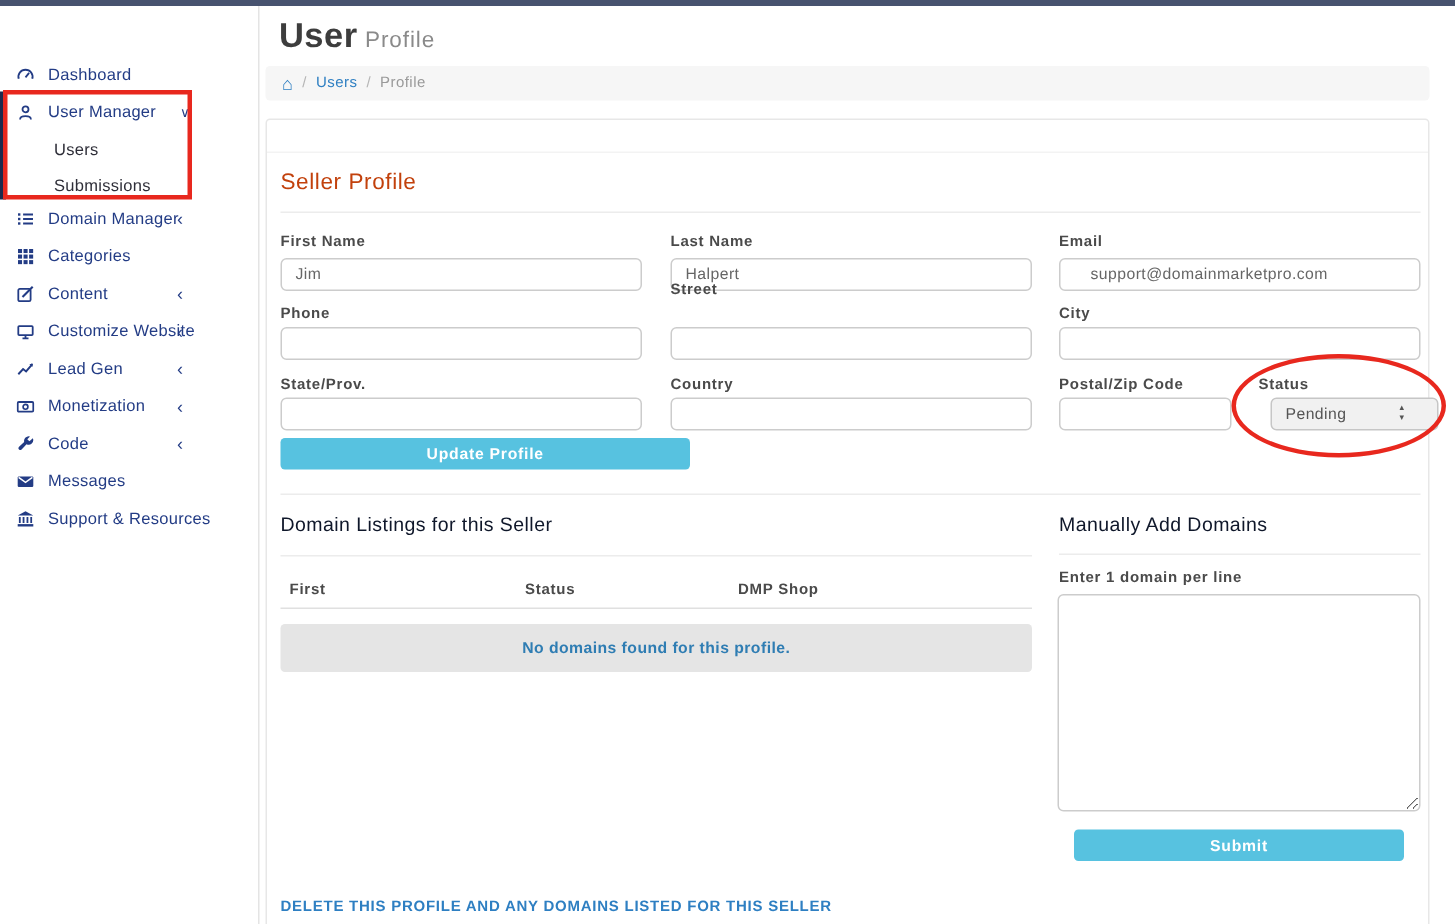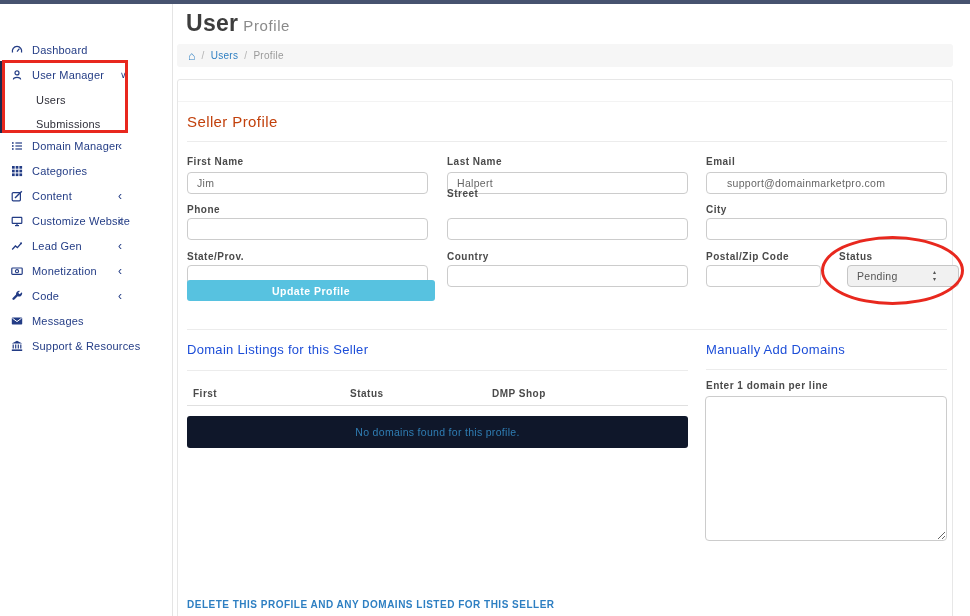--- a/index.html
+++ b/index.html
@@ -36,40 +36,40 @@
   .crumb-link { color: #2e7fc2; cursor: pointer; }
   .crumb-current { color: #9a9a9a; }
 
   
   .card { position: absolute; left: 177px; top: 79px; width: 776px; height: 545px; background: #fff;
     border: 1px solid #e7e7e7; border-radius: 3px; }
   .card-topline { position: absolute; left: 0; top: 21px; width: 774px; height: 1px; background: #f3f3f3; }
   .hr { position: absolute; height: 1px; background: #ececec; }
 
   .section-title { position: absolute; font-size: 15px; color: #c2410c; font-weight: 500; letter-spacing: .4px; }
-  .sub-title { position: absolute; font-size: 13px; color: #1d4ed8; font-weight: 500; letter-spacing: .3px; }
+  .sub-title { position: absolute; font-size: 13px; color: #0f172a; font-weight: 500; letter-spacing: .3px; }
 
   .flabel { position: absolute; font-size: 10px; font-weight: bold; color: #4a4a4a; letter-spacing: .5px; white-space: nowrap; }
   .finput { position: absolute; height: 22px; border: 1px solid #ccc; border-radius: 4px; background: #fff;
     font-family: inherit; font-size: 10.5px; color: #666; padding: 0 9px; letter-spacing: .3px; outline: none; }
   .w-col { width: 241px; }
 
   .status-select { position: absolute; left: 657px; top: 185px; width: 112px; height: 22px; border: 1px solid #c6c6c6;
     border-radius: 4px; background: #f1f1f1; font-family: inherit; font-size: 10.5px; color: #555; letter-spacing: .3px;
     padding: 0 18px 0 9px; appearance: none; -webkit-appearance: none; -moz-appearance: none; outline: none; cursor: pointer; margin-left: 12px; }
   .select-arrows { position: absolute; left: 755px; top: 189px; display: flex; flex-direction: column; align-items: center;
     font-size: 6px; line-height: 7px; color: #555; pointer-events: none; }
 
   .btn { position: absolute; background: #57c2e0; color: #fff; border: none; border-radius: 3px;
     font-family: inherit; font-size: 10.5px; font-weight: bold; letter-spacing: .5px; cursor: pointer;
     display: flex; align-items: center; justify-content: center; }
 
   .th { position: absolute; font-size: 10px; font-weight: bold; color: #4a4a4a; letter-spacing: .5px; }
-  .alert-info { position: absolute; left: 9px; top: 336px; width: 501px; height: 32px; background: #0f172a; border-radius: 3px;
-    display: flex; align-items: center; justify-content: center; font-size: 10.5px; color: #2f7db3; letter-spacing: .3px; }
+  .alert-info { position: absolute; left: 9px; top: 336px; width: 501px; height: 32px; background: #e5e5e5; border-radius: 3px;
+    display: flex; align-items: center; justify-content: center; font-size: 10.5px; color: #2f7db3; letter-spacing: .3px; font-weight: bold; }
 
   .add-textarea { position: absolute; left: 527px; top: 316px; width: 242px; height: 145px; border: 1px solid #ccc;
     border-radius: 4px; resize: vertical; font-family: inherit; font-size: 10.5px; color: #555; padding: 6px 8px; outline: none; }
 
   .delete-link { position: absolute; left: 9px; top: 519px; font-size: 10px; font-weight: bold; color: #2e7fc2;
     letter-spacing: .5px; cursor: pointer; text-decoration: none; white-space: nowrap; }
 </style>
 </head>
 <body>
 
@@ -262,33 +262,34 @@
   <label class="flabel" style="left:269px; top:171px">Country</label>
   <input class="finput w-col" style="left: 269px; top: 185px;" value="">
   <label class="flabel" style="left:528px; top:171px">Postal/Zip Code</label>
   <input class="finput" style="left: 528px; top: 185px; width: 115px;" value="">
   <label class="flabel" style="left:661px; top:171px">Status</label>
   <select class="status-select">
     <option>Pending</option>
   </select>
   <span class="select-arrows">▴<br>▾</span>
 
-  <button class="btn" style="left:9px; top:200px; width:248px; height:21px">Update Profile</button>
+  <button class="btn" style="left:9px; top:212px; width:273px; height:21px">Update Profile</button>
 
   <div class="hr" style="left:9px; top:249px; width:760px"></div>
 
   <div class="sub-title" style="left:9px; top:262px">Domain Listings for this Seller</div>
   <div class="hr" style="left:9px; top:290px; width:501px"></div>
   <span class="th" style="left:15px; top:308px">First</span>
   <span class="th" style="left:172px; top:308px">Status</span>
   <span class="th" style="left:314px; top:308px">DMP Shop</span>
   <div class="hr" style="left:9px; top:325px; width:501px; background:#e0e0e0"></div>
   <div class="alert-info">No domains found for this profile.</div>
 
   <div class="sub-title" style="left:528px; top:262px">Manually Add Domains</div>
   <div class="hr" style="left:528px; top:289px; width:241px"></div>
   <label class="flabel" style="left:528px; top:300px">Enter 1 domain per line</label>
   <textarea class="add-textarea" style=""></textarea>
+  <button class="btn" style="left:538px; top:473px; width:220px; height:21px">Submit</button>
 
   <a class="delete-link">DELETE THIS PROFILE AND ANY DOMAINS LISTED FOR THIS SELLER</a>
 </div>
 
 <div class="anno-ellipse"></div>
 
 </body></html>

